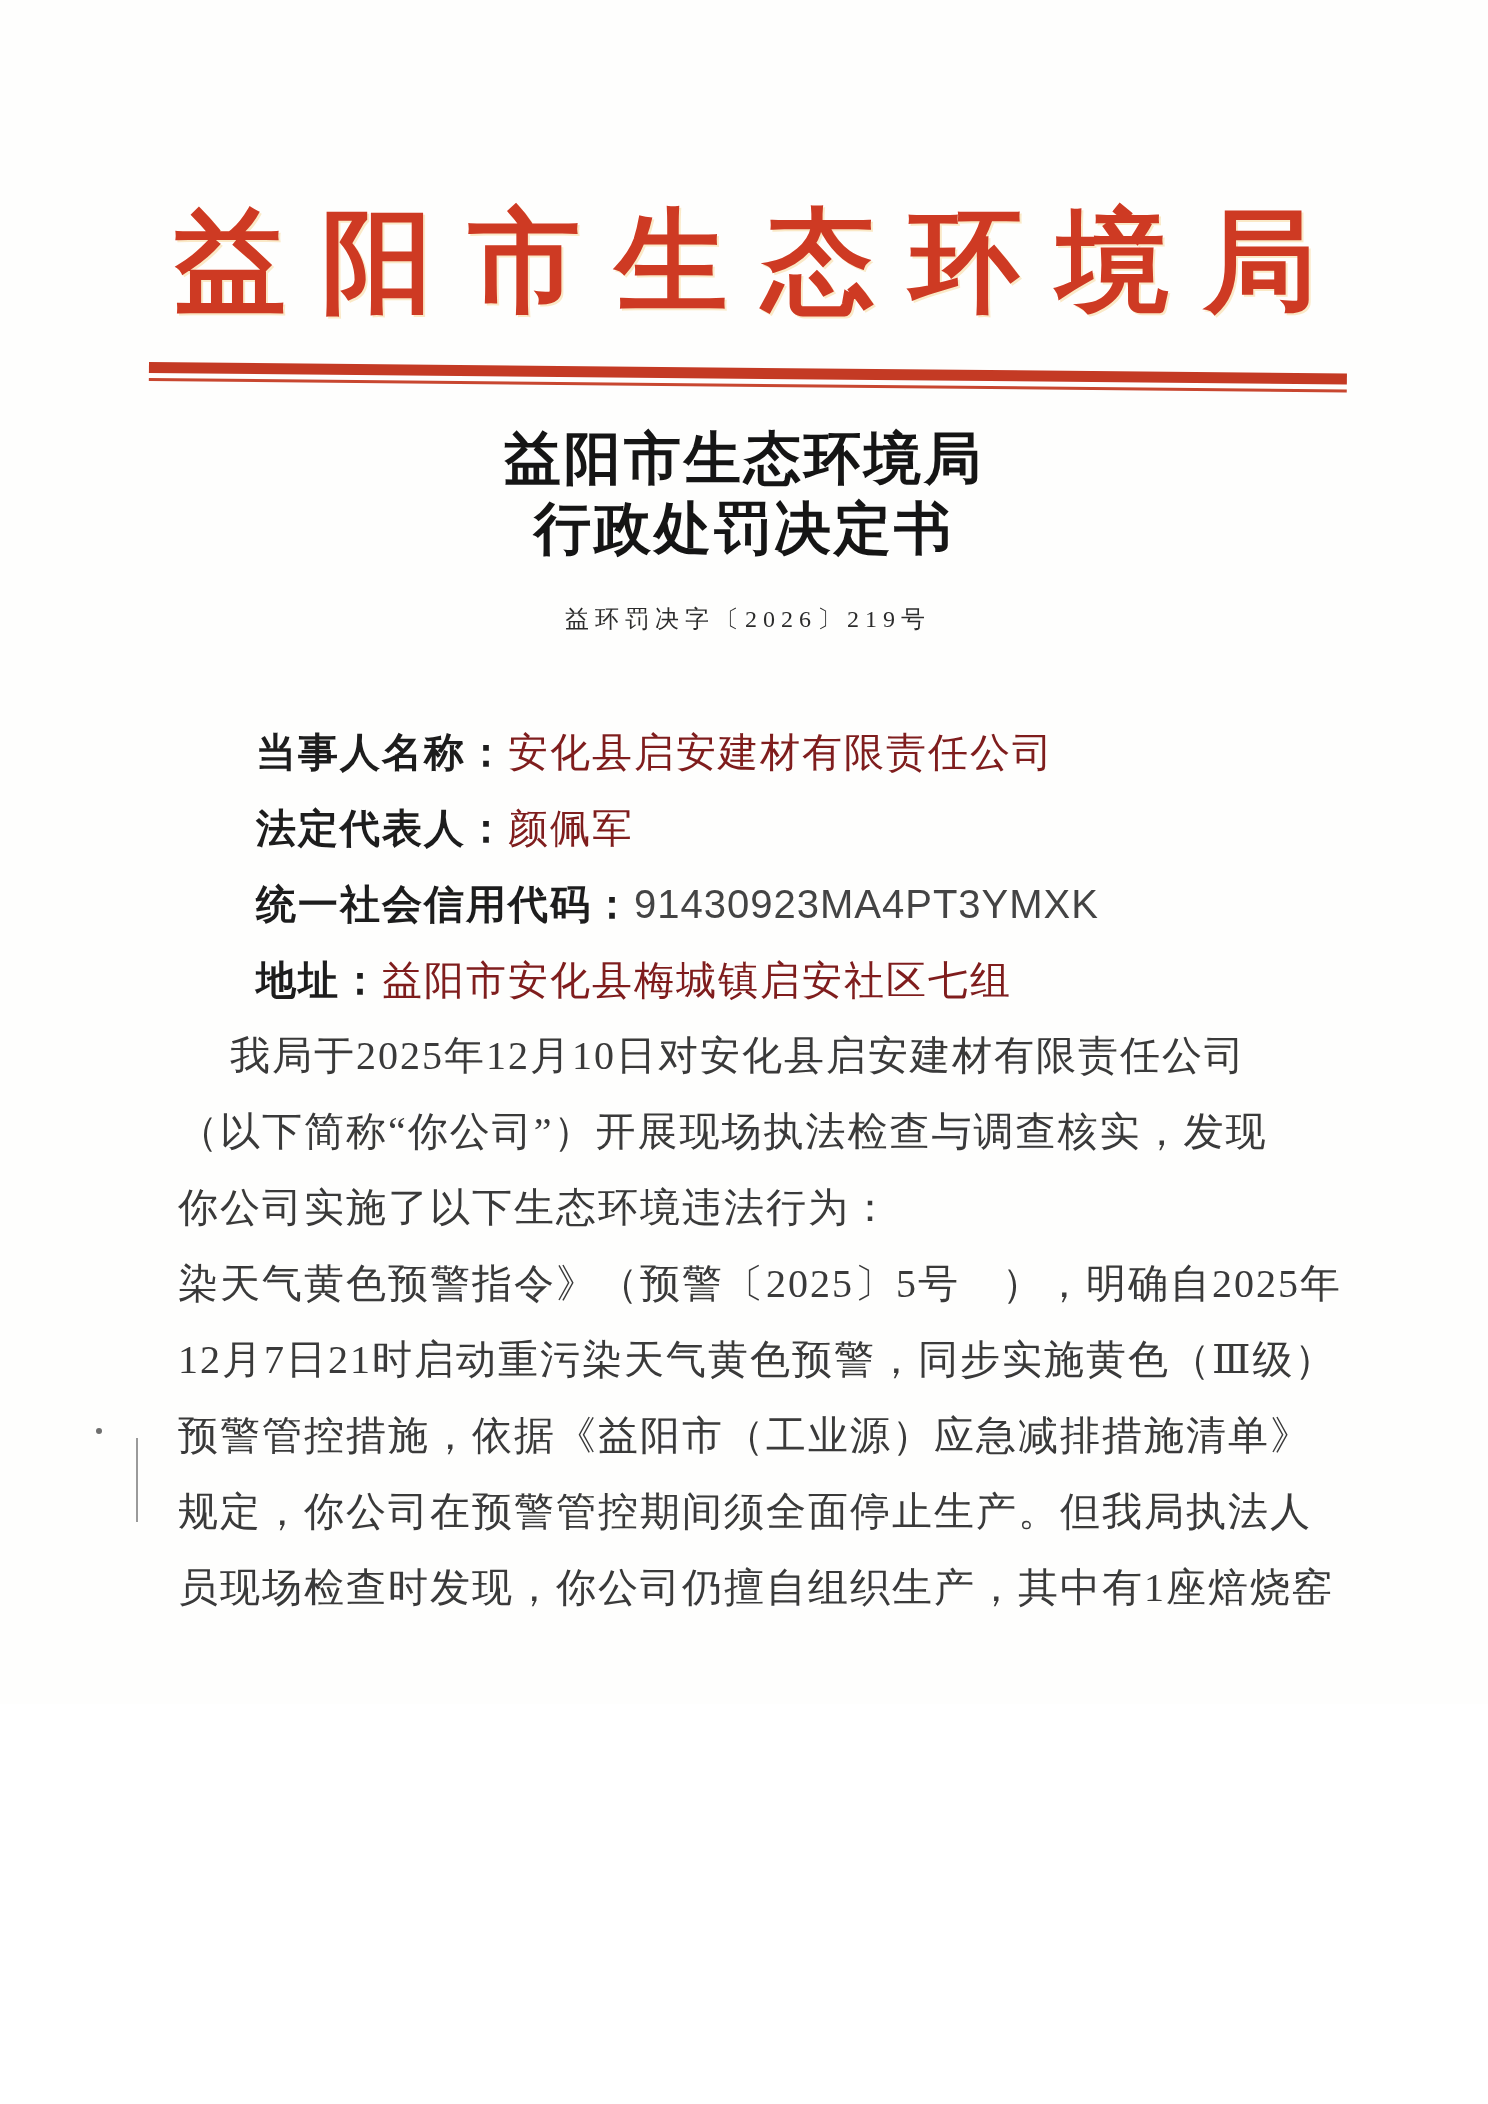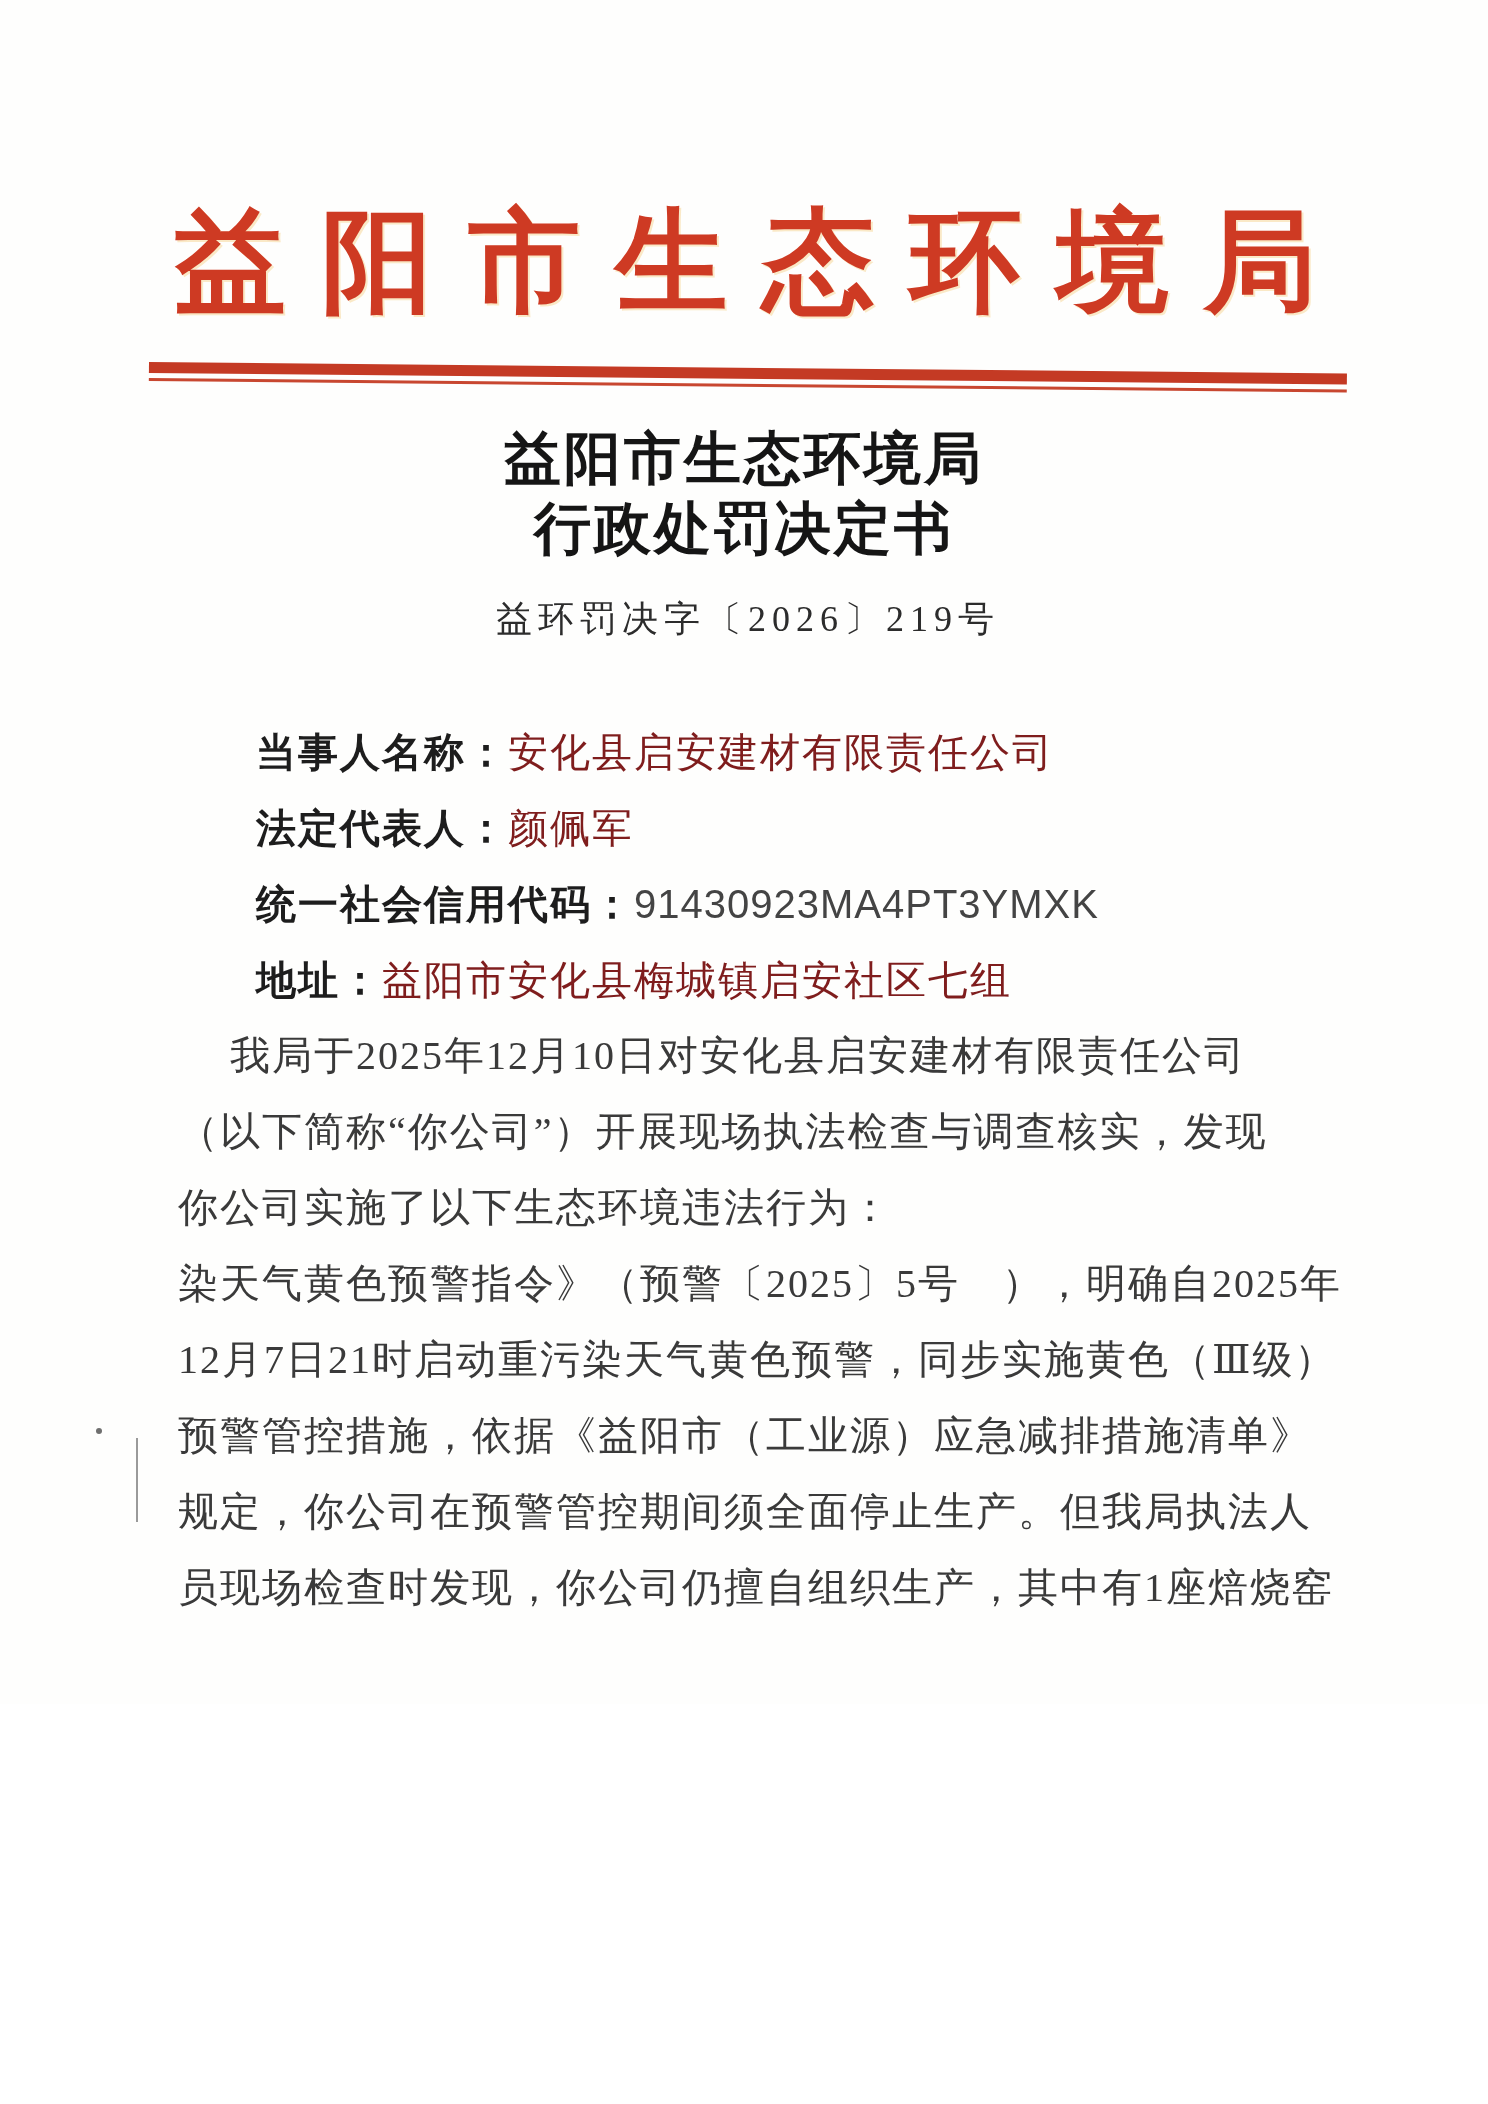--- a/index.html
+++ b/index.html
@@ -66,21 +66,21 @@
     color: #151515;
     letter-spacing: 3px;
     font-family: "Liberation Serif", "DejaVu Serif", serif;
   }
   .doc-number {
     position: absolute;
     top: 594px;
     left: 178px;
     width: 1140px;
     text-align: center;
-    font-size: 36px;
+    font-size: 24px;
     line-height: 50px;
     font-weight: 400;
     color: #2c2c2c;
     letter-spacing: 6px;
   }
 
   
   .content {
     position: absolute;
     top: 714px;

